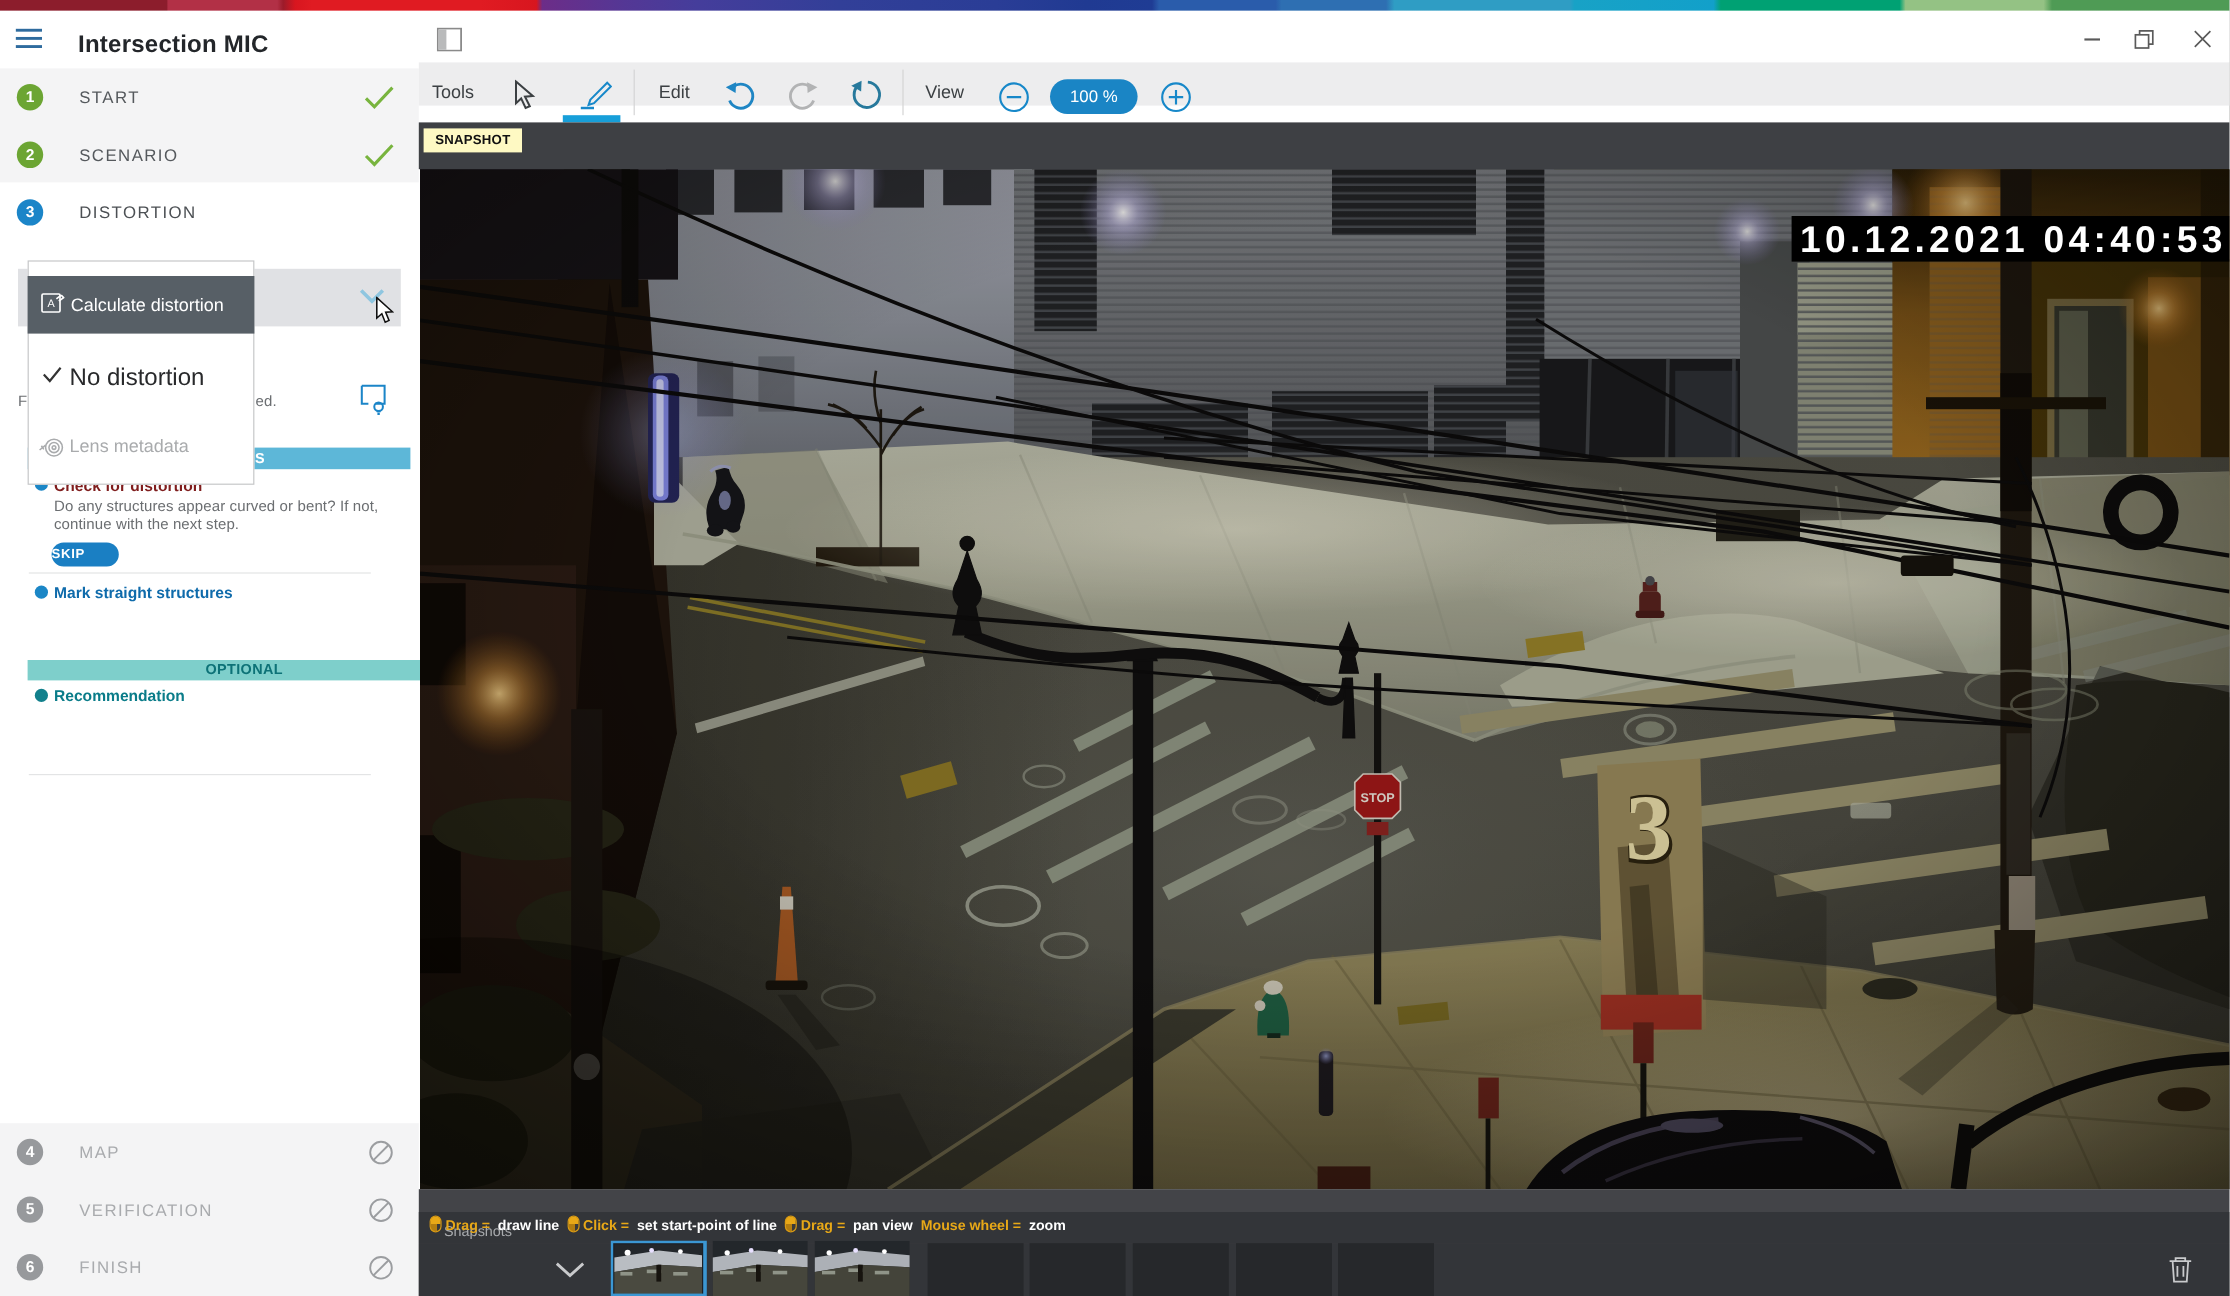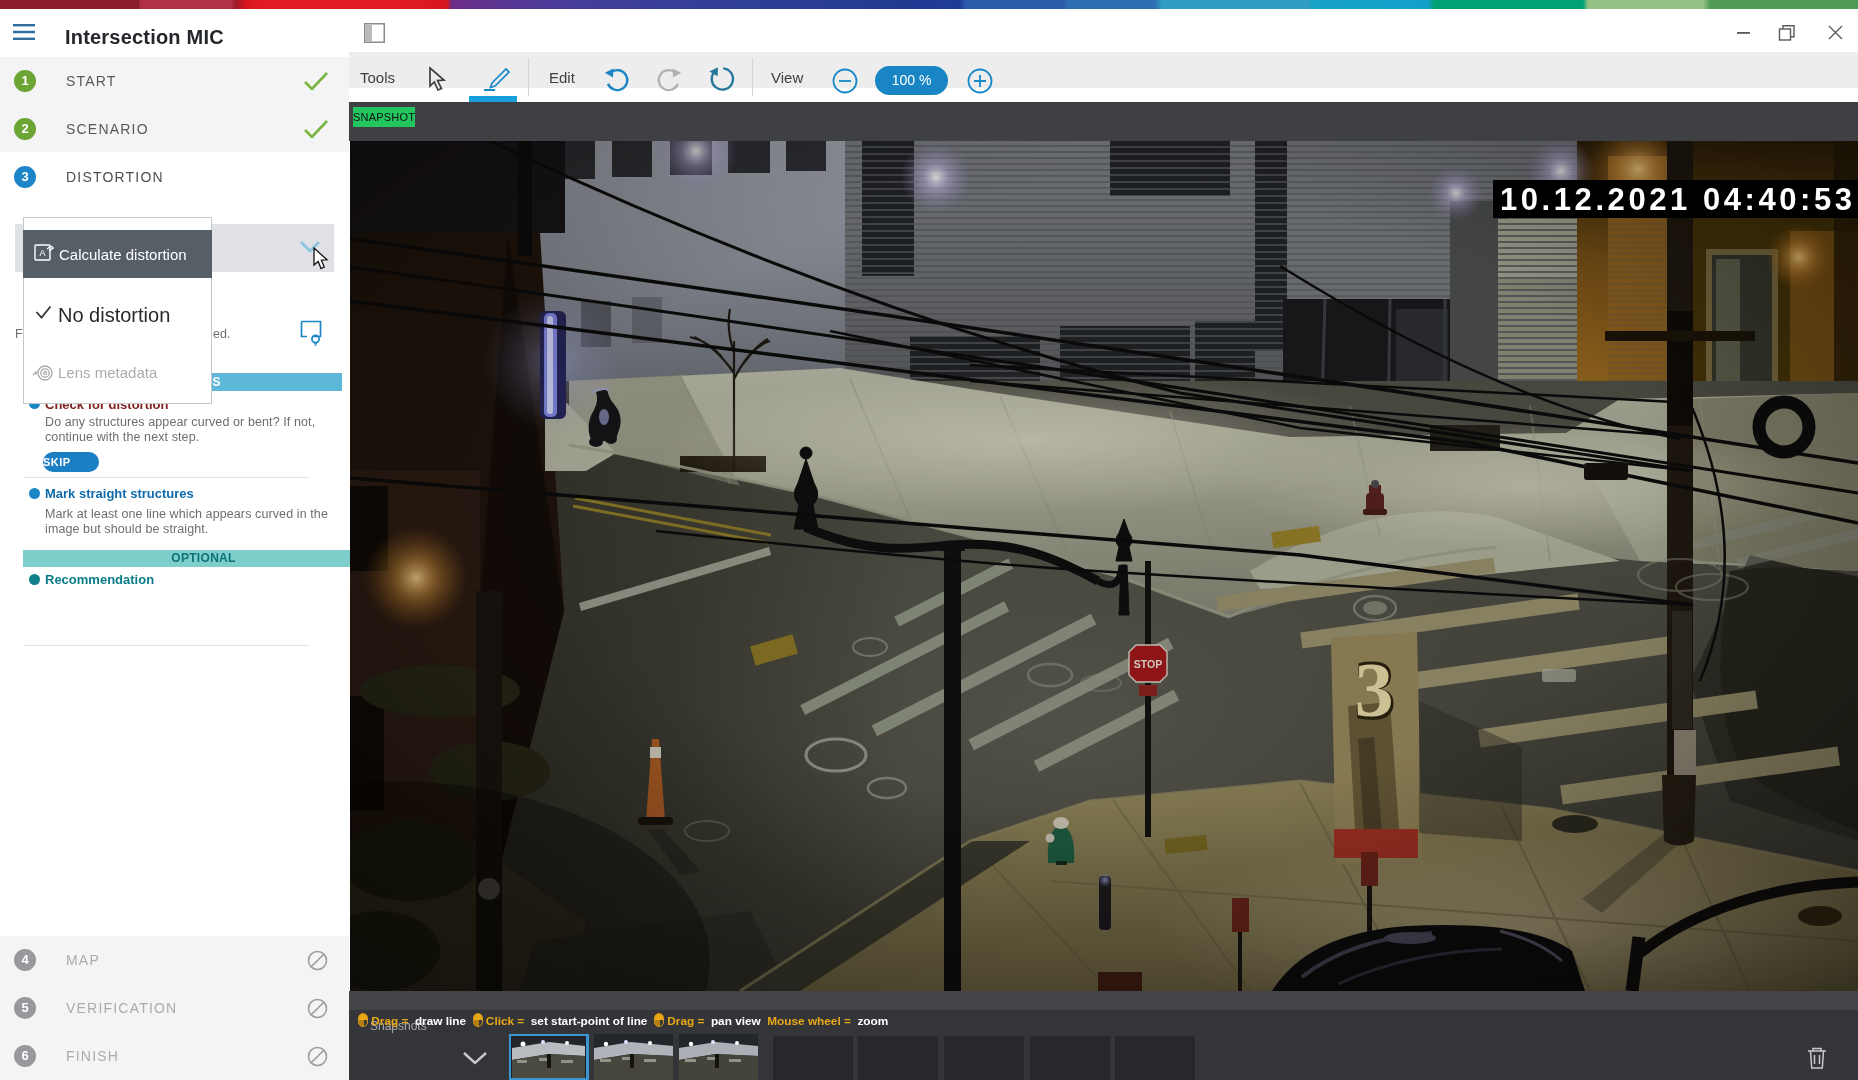--- a/index.html
+++ b/index.html
@@ -22,21 +22,21 @@
 .gray .stepcircle{background:#97999c}
 .gray .steplabel{color:#a9abae}
 
 #toolbar{left:349px;top:52px;width:1509px;height:36px;background:#ededee}
 .tbtext{position:absolute;top:17px;font-size:15px;color:#3c4043}
 .tbsep{position:absolute;top:6px;width:1px;height:38px;background:#d4d4d5}
 #penunder{left:120px;top:44px;width:48px;height:6px;background:#179fd9;position:absolute}
 #zoompill{position:absolute;left:526px;top:14px;width:73px;height:29px;background:#1a85c5;border-radius:15px;color:#fff;font-size:14px;text-align:center;line-height:29px}
 
 #darkstrip{left:349px;top:102px;width:1509px;height:39px;background:#3e4044}
-#snaplabel{left:353px;top:107px;width:62px;height:20px;background:#22c55e;color:#111;font-size:11px;font-weight:normal;text-align:center;line-height:20px;letter-spacing:.2px}
+#snaplabel{left:353px;top:107px;width:82px;height:20px;background:#fef9c3;color:#111;font-size:11px;font-weight:bold;text-align:center;line-height:20px;letter-spacing:.2px}
 
 #photo{left:350px;top:141px;width:1508px;height:850px;background:#32312c}
 
 #bottombar{left:349px;top:991px;width:1509px;height:89px;background:#434448}
 #statusline{left:349px;top:1010px;width:1509px;height:26px;background:#333539}
 #snaprow{left:349px;top:1036px;width:1509px;height:44px;background:#333539}
 .sslot{position:absolute;top:1036px;width:80px;height:44px;background:#26282b}
 
 .body12{position:absolute;font-size:12.5px;color:#6b6e71;line-height:14.5px;letter-spacing:.1px}
 .linkb{position:absolute;font-size:13px;font-weight:bold}
@@ -128,21 +128,20 @@
       <circle cx="13" cy="9" r="1.5"></circle>
       <path d="M1 11 l5 -4 M2.5 7.5 l2 3"></path>
     </svg>
 <div class="abs" style="left:58px;top:364px;font-size:15px;color:#a9abad">Lens metadata</div>
 
 <div class="body12" style="left:45px;top:415px">Do any structures appear curved or bent? If not,<br>continue with the next step.</div>
 <div class="abs" style="left:43px;top:452px;width:56px;height:20px;background:#1a7fc3;border-radius:10px;color:#fff;font-size:11px;font-weight:bold;line-height:20px;letter-spacing:.5px">SKIP</div>
 <div class="divider" style="top:477px"></div>
 <div class="bullet" style="left:29px;top:488px;background:#1b86c6"></div>
 <div class="linkb" style="left:45px;top:486px;color:#0f6bab">Mark straight structures</div>
-<div class="body12" style="left:45px;top:507px">Mark at least one line which appears curved in the<br>image but should be straight.</div>
 <div class="abs" style="left:23px;top:550px;width:361px;height:17px;background:#7ecfcb;color:#0d7277;font-size:12px;font-weight:bold;text-align:center;line-height:17px;letter-spacing:.3px">OPTIONAL</div>
 <div class="bullet" style="left:29px;top:574px;background:#12808c"></div>
 <div class="linkb" style="left:45px;top:572px;color:#0a7c89">Recommendation</div>
 <div class="divider" style="top:645px"></div>
 
 <div class="abs" style="left:0;top:936px;width:349px;height:144px;background:#f4f4f5"></div>
 <div class="steprow gray" style="top:936px">
       <div class="stepcircle">4</div>
       <div class="steplabel">MAP</div>
 <svg style="position:absolute;left:307px;top:14px" width="21" height="21" viewBox="0 0 21 21" fill="none" stroke="#9b9da0" stroke-width="1.6">

